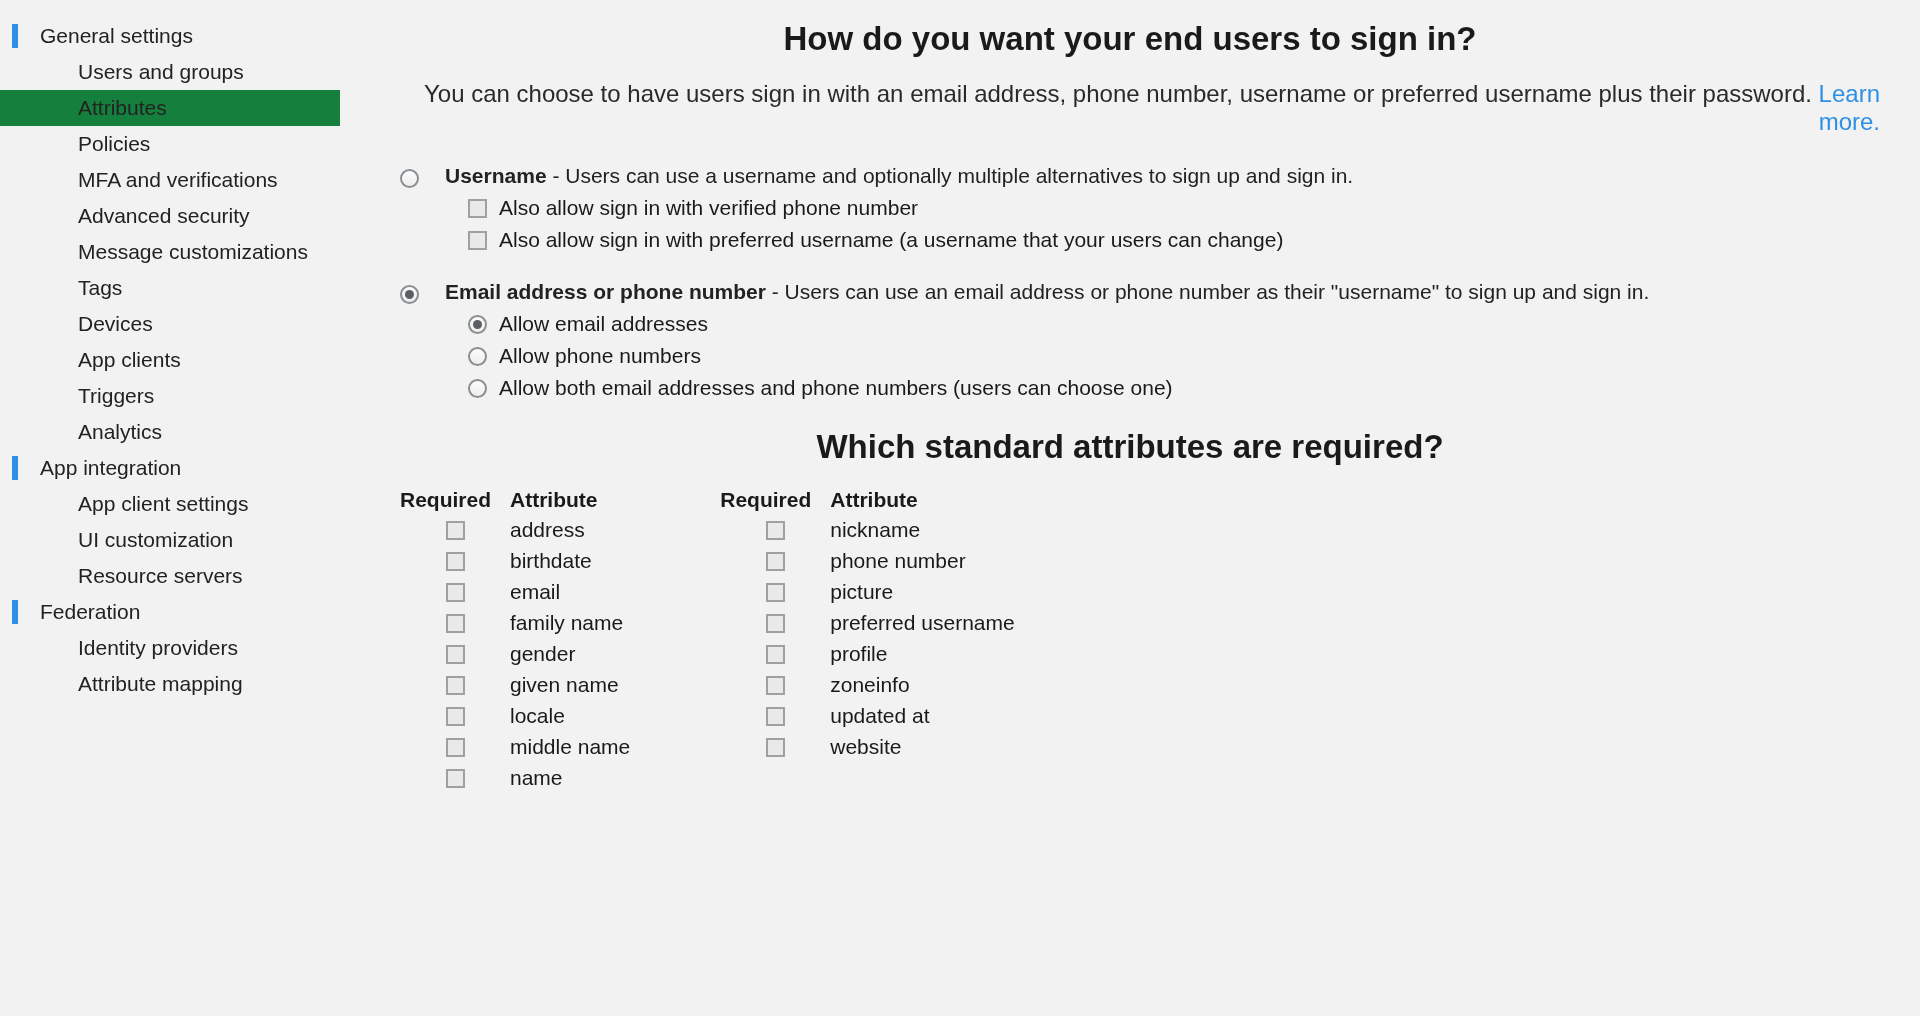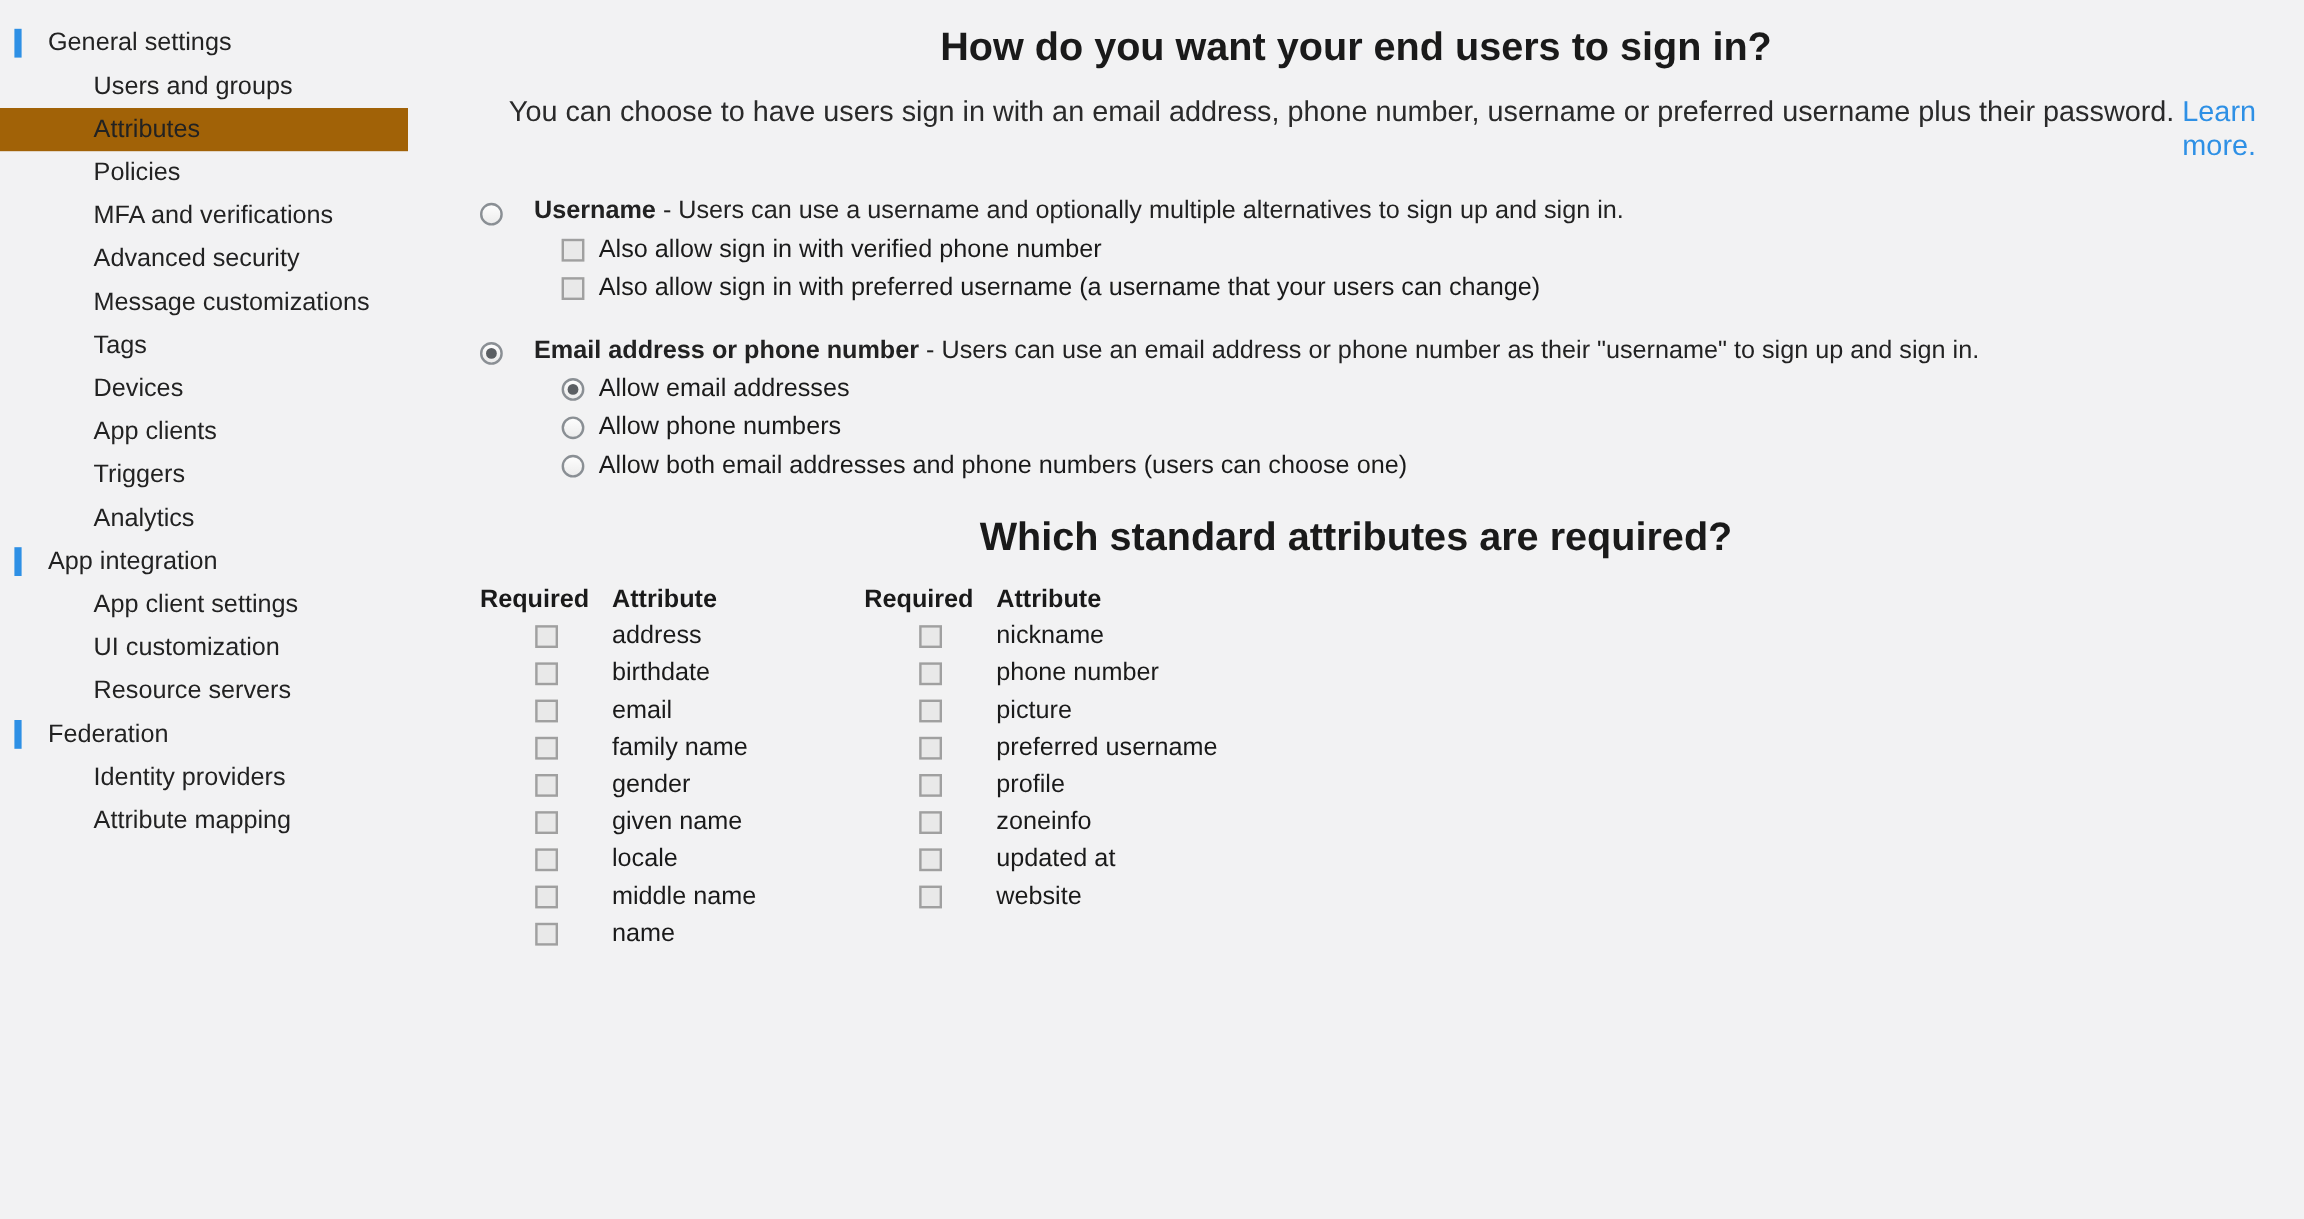--- a/index.html
+++ b/index.html
@@ -38,21 +38,21 @@
     width: 6px;
     background: #2e90e5;
   }
   .side-item {
     padding: 6px 0 6px 78px;
     font-size: 21px;
     color: #222;
     cursor: pointer;
   }
   .side-item.active {
-    background: #a16207;
+    background: #15803d;
   }
   
   .main {
     flex: 1;
     padding: 20px 40px 4px 40px;
   }
   .heading {
     font-size: 33px;
     font-weight: 700;
     text-align: center;

